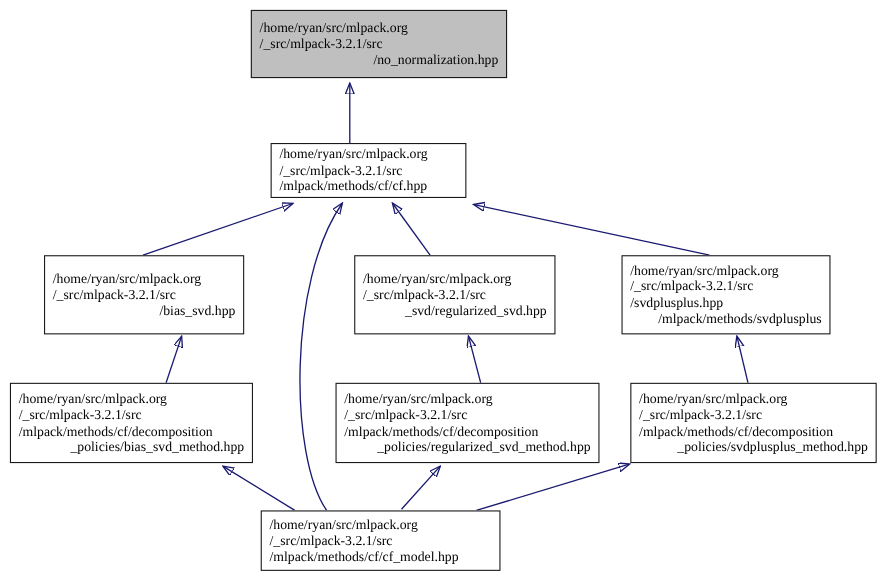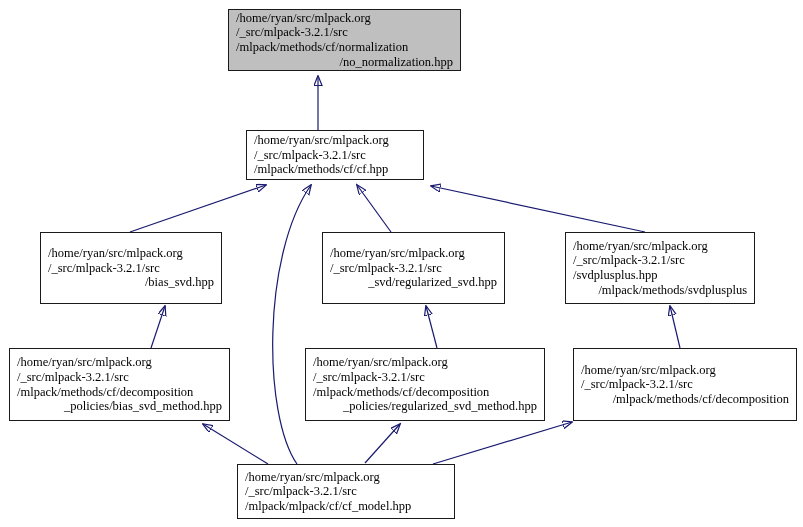--- a/index.html
+++ b/index.html
@@ -61,21 +61,20 @@
     <path d="M437,348 L426,306" marker-end="url(#arrow)"></path>
     <path d="M680,348 L670,306" marker-end="url(#arrow)"></path>
     <path d="M268,464 L203,424" marker-end="url(#arrow)"></path>
     <path d="M365,463 L400,424" marker-end="url(#arrow)"></path>
     <path d="M433,464 L572,422" marker-end="url(#arrow)"></path>
   </svg>
 
   <div class="node highlight n-nonorm">
     <div>/home/ryan/src/mlpack.org</div>
     <div>/_src/mlpack-3.2.1/src</div>
-    <div>/mlpack/methods/cf/normalization</div>
     <div>/no_normalization.hpp</div>
   </div>
 
   <div class="node three n-cf">
     <div>/home/ryan/src/mlpack.org</div>
     <div>/_src/mlpack-3.2.1/src</div>
     <div>/mlpack/methods/cf/cf.hpp</div>
   </div>
 
   <div class="node n-bias">
@@ -108,21 +107,22 @@
     <div>/home/ryan/src/mlpack.org</div>
     <div>/_src/mlpack-3.2.1/src</div>
     <div>/mlpack/methods/cf/decomposition</div>
     <div>_policies/regularized_svd_method.hpp</div>
   </div>
 
   <div class="node n-svdppm">
     <div>/home/ryan/src/mlpack.org</div>
     <div>/_src/mlpack-3.2.1/src</div>
     <div>/mlpack/methods/cf/decomposition</div>
+    <div>_policies/svdplusplus_method.hpp</div>
   </div>
 
   <div class="node three n-cfmodel">
     <div>/home/ryan/src/mlpack.org</div>
     <div>/_src/mlpack-3.2.1/src</div>
-    <div>/mlpack/mlpack/cf/cf_model.hpp</div>
+    <div>/mlpack/methods/cf/cf_model.hpp</div>
   </div>
 
 </div>
 
 </body></html>

